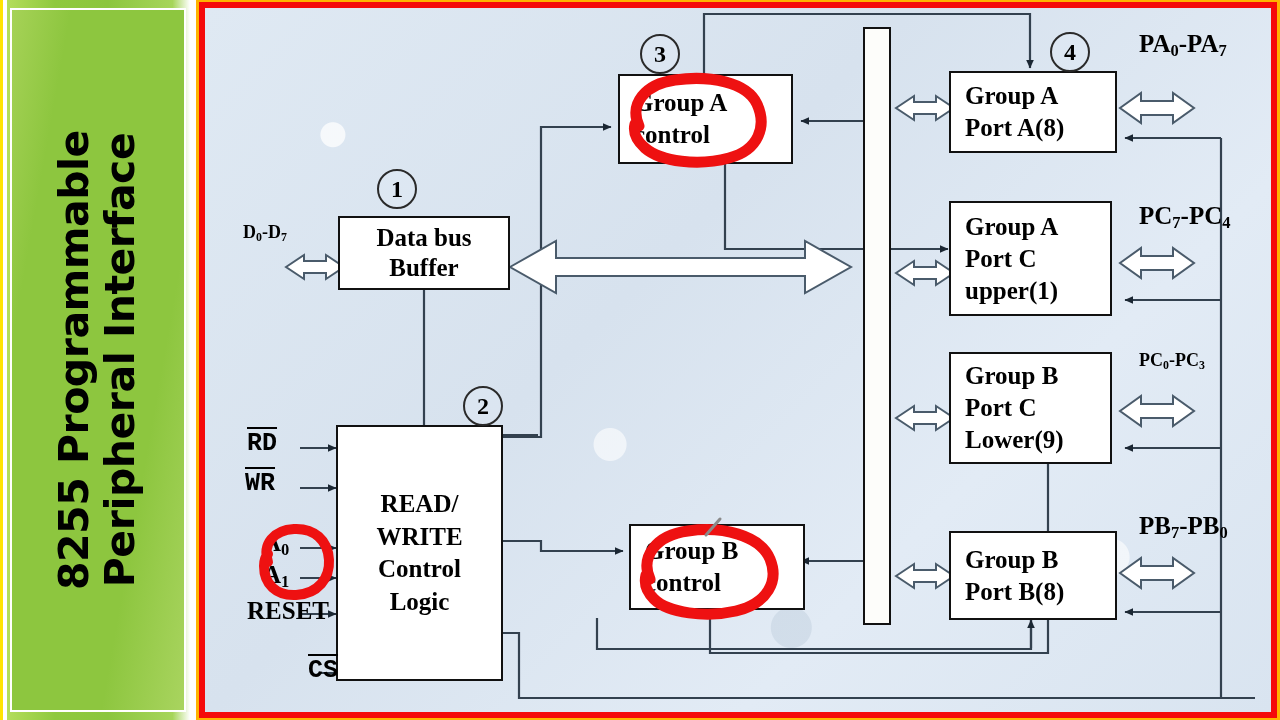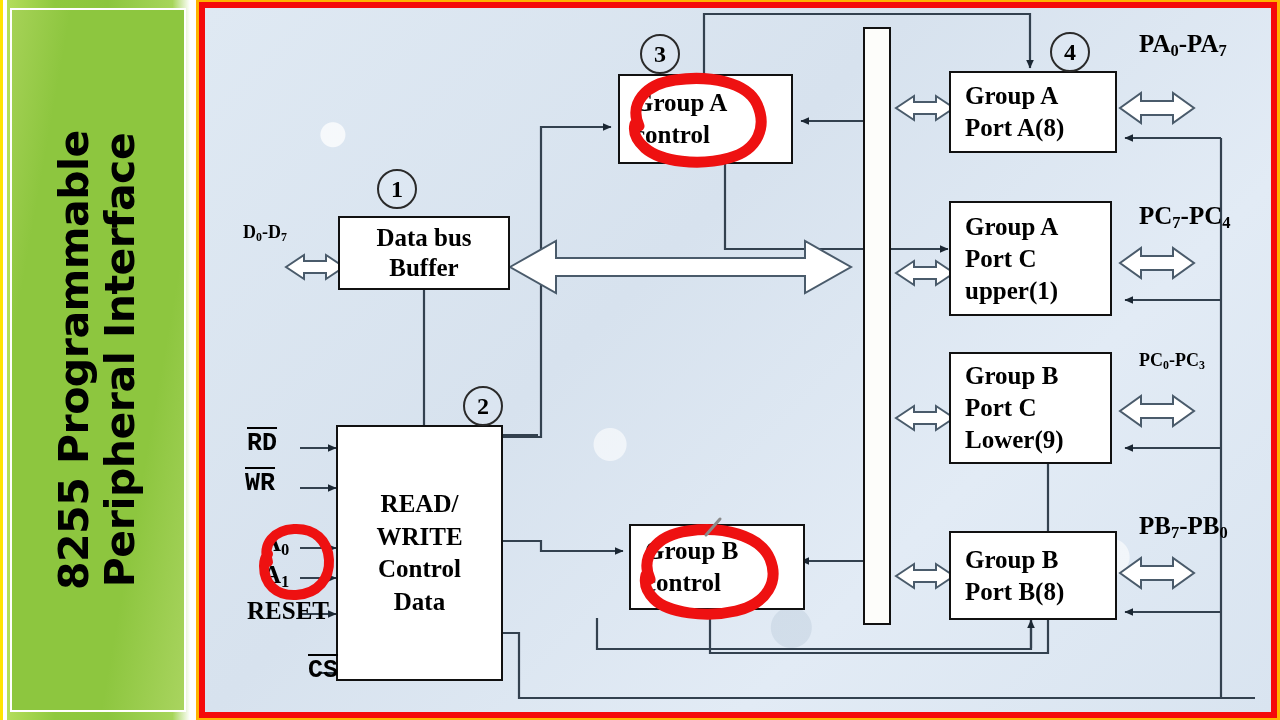--- a/index.html
+++ b/index.html
@@ -217,21 +217,21 @@
 
     <div class="box center-txt" style="left:133px;top:208px;width:172px;height:74px;font-size:25px;line-height:1.22;">
       <span>Data bus</span>
       <span>Buffer</span>
     </div>
 
     <div class="box center-txt" style="left:131px;top:417px;width:167px;height:256px;font-size:25px;line-height:1.30;">
       <span>READ/</span>
       <span>WRITE</span>
       <span>Control</span>
-      <span>Data</span>
+      <span>Logic</span>
     </div>
 
     <div class="box left-txt" style="left:413px;top:66px;width:175px;height:90px;font-size:25px;line-height:1.30;">
       <span>Group A</span>
       <span>control</span>
     </div>
 
     <div class="box left-txt" style="left:424px;top:516px;width:176px;height:86px;font-size:25px;line-height:1.30;">
       <span>Group B</span>
       <span>control</span>

